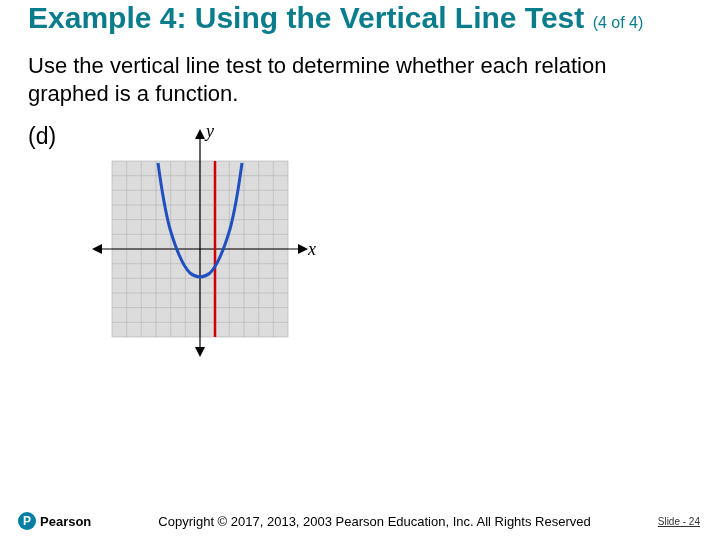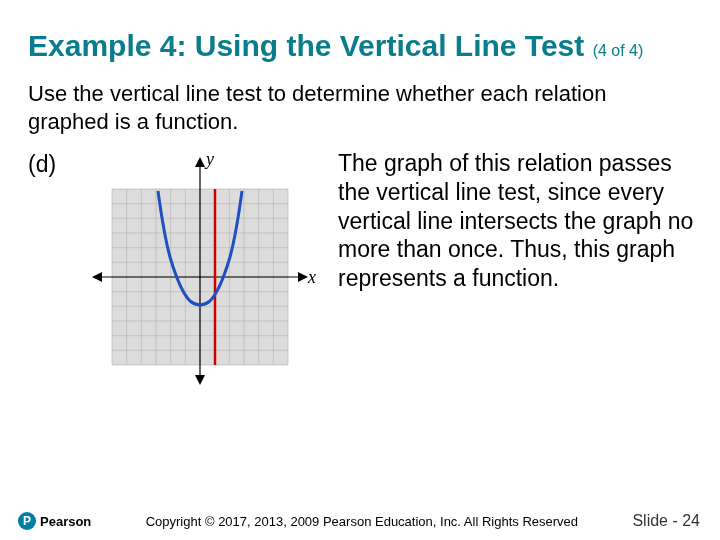--- a/index.html
+++ b/index.html
@@ -5,21 +5,21 @@
   * { margin: 0; padding: 0; box-sizing: border-box; }
   body {
     width: 720px;
     height: 540px;
     background: #fff;
     font-family: Arial, Helvetica, sans-serif;
     position: relative;
     overflow: hidden;
   }
   .title-block {
-    padding: 28px 28px 6px 28px;
+    padding: 0 28px 6px 28px;
   }
   .title-block h1 {
     font-size: 30px;
     font-weight: bold;
     color: #0a7d8c;
     line-height: 1.2;
   }
   .title-sub {
     font-weight: normal;
     font-size: 16px;
@@ -88,22 +88,23 @@
     font-weight: bold;
     font-size: 13px;
     color: #000000;
   }
   .copyright {
     flex: 1;
     text-align: center;
     font-size: 13px;
   }
   .slide-num {
-    font-size: 16px;
+    font-size: 10px;
     color: #333;
+    text-decoration: underline;
   }
   
   .axis { stroke: #000; stroke-width: 1.2; }
   .arrow { fill: #000; }
   .gridbox { fill: #dcdcdc; }
   .gridline { stroke: #b0b0b0; stroke-width: 0.6; }
   .curve { stroke: #2050c0; stroke-width: 3; fill: none; }
   .vline { stroke: #d00000; stroke-width: 2.5; }
   .axlabel { font: italic 18px 'Times New Roman', serif; fill: #000; }
 </style>
@@ -170,23 +171,22 @@
            Q 100 142 110 152
            Q 120 160 130 152
            Q 140 142 150 108
            Q 156 86 162 42"></path>
 
       <text class="axlabel" x="126" y="16">y</text>
       <text class="axlabel" x="228" y="134">x</text>
     </svg>
   </div>
 
-  <div class="explain">The graph of this relation passes the vertical line test, since every vertical line intersects the graph no more than once. Thus, this graph represents a function.</div>
 </div>
 
 <div class="footer">
   <div class="pearson-logo">
     <div class="logo-circle">P</div>
     <div class="logo-text">Pearson</div>
   </div>
-  <div class="copyright">Copyright © 2017, 2013, 2009 Pearson Education, Inc. All Rights Reserved</div>
+  <div class="copyright">Copyright © 2017, 2013, 2003 Pearson Education, Inc. All Rights Reserved</div>
   <div class="slide-num">Slide - 24</div>
 </div>
 
 </body></html>

